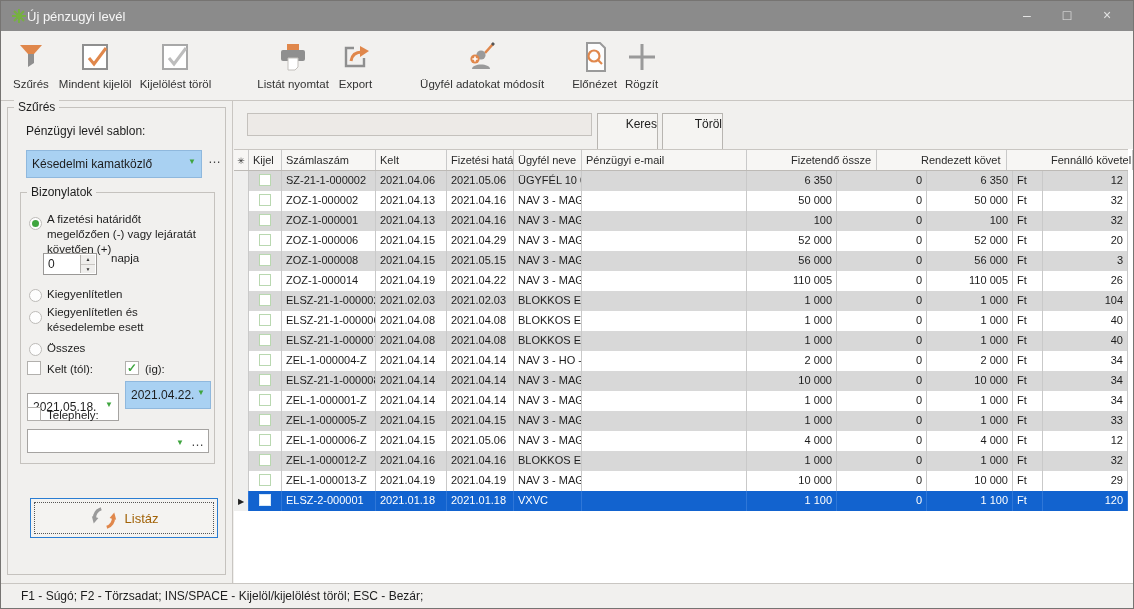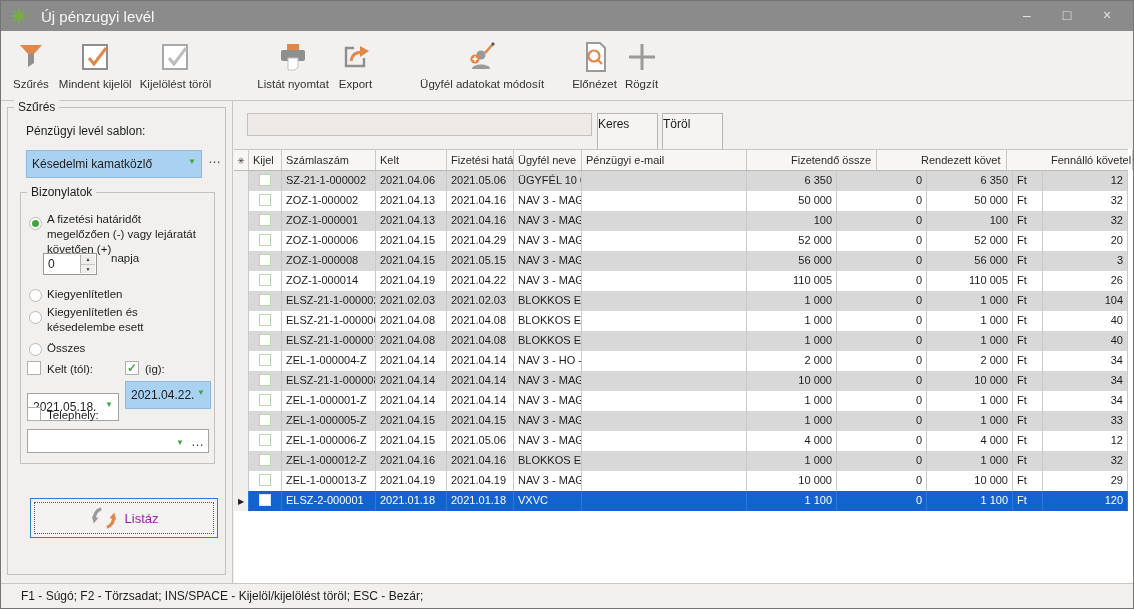--- a/index.html
+++ b/index.html
@@ -5,21 +5,21 @@
   * { box-sizing: border-box; margin: 0; padding: 0; }
   html,body { background:#555; font-family:"Liberation Sans", sans-serif; }
   .window{
     position:relative; width:1134px; height:609px; margin:0 auto;
     background:#f1f0ee; border:1px solid #767472; overflow:hidden;
     font-family:"Liberation Sans", sans-serif; color:#1d1d1d;
   }
   
   .titlebar{position:absolute;left:0;top:0;width:100%;height:30px;background:#8b8b8b;display:flex;align-items:center;}
   .titlebar .app-icon{width:16px;height:16px;margin-left:10px;}
-  .titlebar .title{color:#f7f7f7;font-size:15px;margin-left:14px;}
+  .titlebar .title{color:#f7f7f7;font-size:13px;margin-left:0;}
   .win-controls{position:absolute;right:6px;top:0;height:30px;display:flex;}
   .win-btn{width:40px;height:30px;line-height:28px;text-align:center;color:#e3e3e3;font-size:14px;cursor:default;}
   
   .toolbar{position:absolute;left:0;top:30px;width:100%;height:70px;background:#f2f1ef;border-bottom:1px solid #c9c6c2;display:flex;align-items:flex-start;padding:5px 0 0 8px;}
   .tbtn{display:flex;flex-direction:column;align-items:center;justify-content:flex-start;height:60px;padding:2px 4px;}
   .tbtn .ticon{height:38px;display:flex;align-items:center;justify-content:center;}
   .tbtn .tlabel{font-size:11.5px;color:#333;white-space:nowrap;margin-top:2px;}
   .sep-sm{width:2px;} .gap-a{width:38px;} .gap-b{width:40px;} .gap-c{width:20px;}
   
   .sidebar{position:absolute;left:0;top:100px;width:232px;height:482px;background:#f1f0ee;border-right:1px solid #c9c6c2;}
@@ -37,26 +37,26 @@
   .rlabel{position:absolute;font-size:11.5px;line-height:15px;color:#1d1d1d;}
   .numinput{position:absolute;width:54px;height:22px;border:1px solid #9a9896;background:#fff;font-size:12px;}
   .numinput .val{position:absolute;left:4px;top:3px;}
   .spinner{position:absolute;right:1px;top:1px;width:15px;height:18px;border-left:1px solid #b5b3b0;display:flex;flex-direction:column;}
   .spinner span{flex:1;background:#efeeec;border-bottom:1px solid #c9c6c2;font-size:5px;line-height:8px;text-align:center;color:#333;}
   .spinner span:last-child{border-bottom:none;}
   .cbx{position:absolute;width:14px;height:14px;border:1px solid #b2b0ad;background:#fff;text-align:center;}
   .cbx .chk{display:block;color:#3fa53f;font-size:12px;font-weight:bold;line-height:12px;}
   .btn-listaz{position:absolute;left:22px;top:390px;width:188px;height:40px;background:#f4f3f1;border:1px solid #2a7dd2;display:flex;align-items:center;justify-content:center;gap:7px;}
   .btn-listaz::after{content:"";position:absolute;inset:3px;border:1px dotted #555;pointer-events:none;}
-  .btn-listaz .blabel{font-size:13px;color:#a21caf;}
+  .btn-listaz .blabel{font-size:13px;color:#a16207;}
   
   .main{position:absolute;left:233px;top:100px;width:901px;height:482px;background:#fff;}
   .search-strip{position:absolute;left:0;top:0;width:100%;height:48px;background:#f1f0ee;}
   .search-input{position:absolute;left:13px;top:12px;width:345px;height:23px;border:1px solid #c4c1bd;background:#edeae7;font-size:12px;padding:0 4px;font-family:"Liberation Sans",sans-serif;}
-  .sbtn{position:absolute;top:12px;width:61px;height:39px;background:#f5f4f2;border:1px solid #b8b5b1;font-size:12px;text-align:left;line-height:21px;color:#1d1d1d;}
+  .sbtn{position:absolute;top:12px;width:61px;height:39px;background:#f5f4f2;border:1px solid #b8b5b1;font-size:12px;text-align:right;line-height:21px;color:#1d1d1d;}
   #btn-keres{left:363px;} #btn-torol{left:428px;}
   
   .table{position:absolute;left:0;top:48px;width:894px;border-top:1px solid #c9c6c2;font-size:11px;}
   .thead{display:flex;height:21px;background:#f7f6f4;border-bottom:1px solid #bdbab6;}
   .thead .c{line-height:20px;color:#2a2a2a;}
   .c{height:100%;border-right:1px solid #c9c9c9;padding:0 4px;white-space:nowrap;overflow:hidden;flex:none;}
   .trow{display:flex;height:20px;background:#fff;}
   .trow .c{line-height:19px;}
   .trow:nth-child(odd){background:#d8d8d8;}
   .trow.selected{background:#1263cf;color:#fff;}

